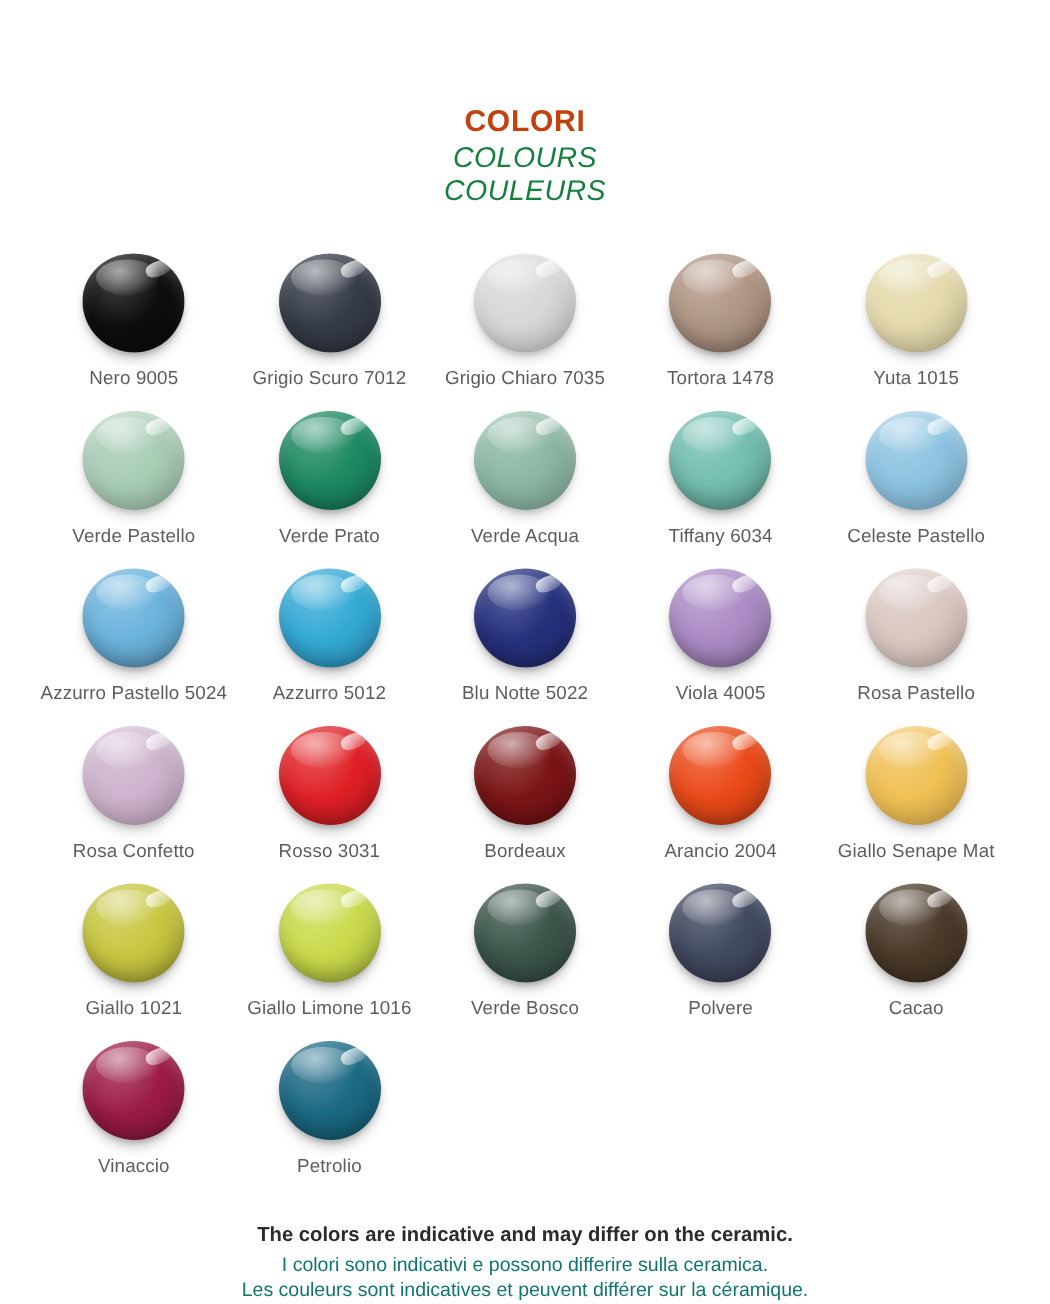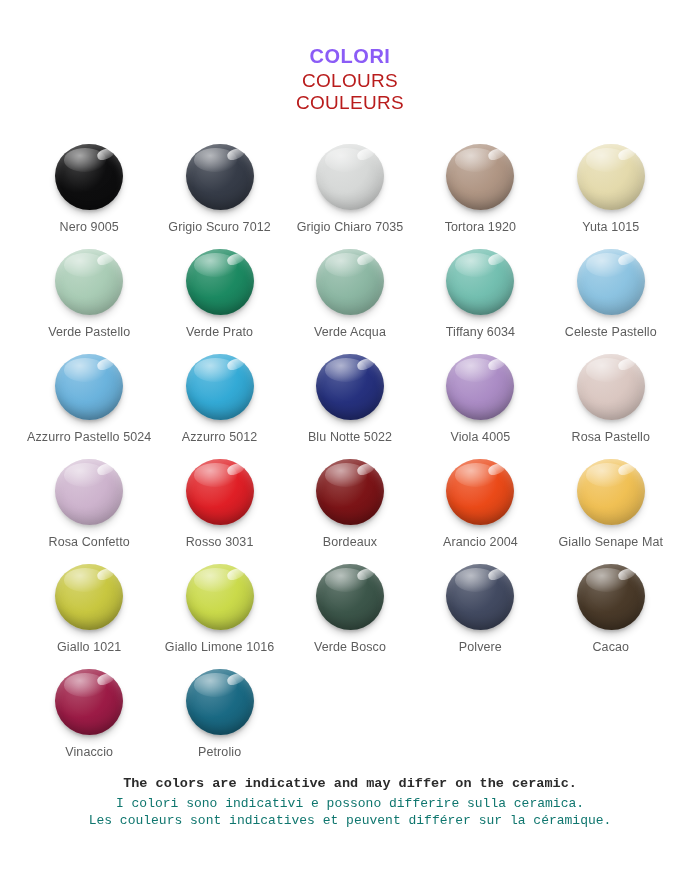--- a/index.html
+++ b/index.html
@@ -13,24 +13,24 @@
   .page{
     width:700px;height:869px;
     box-sizing:border-box;
     padding:46px 24px 0 24px;
     display:flex;flex-direction:column;
   }
   
   .header{text-align:center;line-height:1.0;}
   .header .t1{
     font-size:20px;font-weight:bold;letter-spacing:0.5px;
-    color:#8b5cf6;display:block;margin-bottom:5px;
+    color:#c2410c;display:block;margin-bottom:5px;margin-top:25px;
   }
   .header .t2,.header .t3{
-    font-size:19px;color:#b91c1c;
+    font-size:19px;font-style:italic;color:#15803d;
     display:block;margin-bottom:3px;letter-spacing:0.3px;
   }
   
   .grid{
     margin-top:26px;
     display:grid;
     grid-template-columns:repeat(5,1fr);
     grid-auto-rows:105px;
     row-gap:0px;
     column-gap:0px;
@@ -87,24 +87,23 @@
   .swatch-label{
     margin-top:7px;
     font-size:12.5px;
     color:#5d5d5d;
     text-align:right;
     letter-spacing:0.1px;
     white-space:nowrap;
   }
   
   .footer{
-    margin-top:4px;
+    margin-top:18px;
     text-align:center;
     line-height:1.34;
-    font-family:Liberation Mono, monospace;
   }
   .footer .f1{
     display:block;font-size:13.5px;font-weight:bold;color:#2b2b2b;
     margin-bottom:2px;
   }
   .footer .f2,.footer .f3{
     display:block;font-size:13px;color:#0f766e;
   }
 </style>
 </head>
@@ -134,21 +133,21 @@
       <div class="cell">
         <div class="drop-wrap">
           <div class="drop light" style="background: radial-gradient(at 34% 26%, color-mix(in srgb, rgb(214, 216, 215) 78%, rgb(255, 255, 255)) 0%, rgb(214, 216, 215) 46%, color-mix(in srgb, rgb(214, 216, 215) 82%, rgb(0, 0, 0)) 100%) rgb(214, 216, 215);"></div>
         </div>
         <div class="swatch-label">Grigio Chiaro 7035</div>
       </div>
       <div class="cell">
         <div class="drop-wrap">
           <div class="drop" style="background: radial-gradient(at 34% 26%, color-mix(in srgb, rgb(176, 150, 132) 78%, rgb(255, 255, 255)) 0%, rgb(176, 150, 132) 46%, color-mix(in srgb, rgb(176, 150, 132) 82%, rgb(0, 0, 0)) 100%) rgb(176, 150, 132);"></div>
         </div>
-        <div class="swatch-label">Tortora 1920</div>
+        <div class="swatch-label">Tortora 1478</div>
       </div>
       <div class="cell">
         <div class="drop-wrap">
           <div class="drop light" style="background: radial-gradient(at 34% 26%, color-mix(in srgb, rgb(228, 218, 172) 78%, rgb(255, 255, 255)) 0%, rgb(228, 218, 172) 46%, color-mix(in srgb, rgb(228, 218, 172) 82%, rgb(0, 0, 0)) 100%) rgb(228, 218, 172);"></div>
         </div>
         <div class="swatch-label">Yuta 1015</div>
       </div>
       <div class="cell">
         <div class="drop-wrap">
           <div class="drop light" style="background: radial-gradient(at 34% 26%, color-mix(in srgb, rgb(169, 204, 181) 78%, rgb(255, 255, 255)) 0%, rgb(169, 204, 181) 46%, color-mix(in srgb, rgb(169, 204, 181) 82%, rgb(0, 0, 0)) 100%) rgb(169, 204, 181);"></div>

